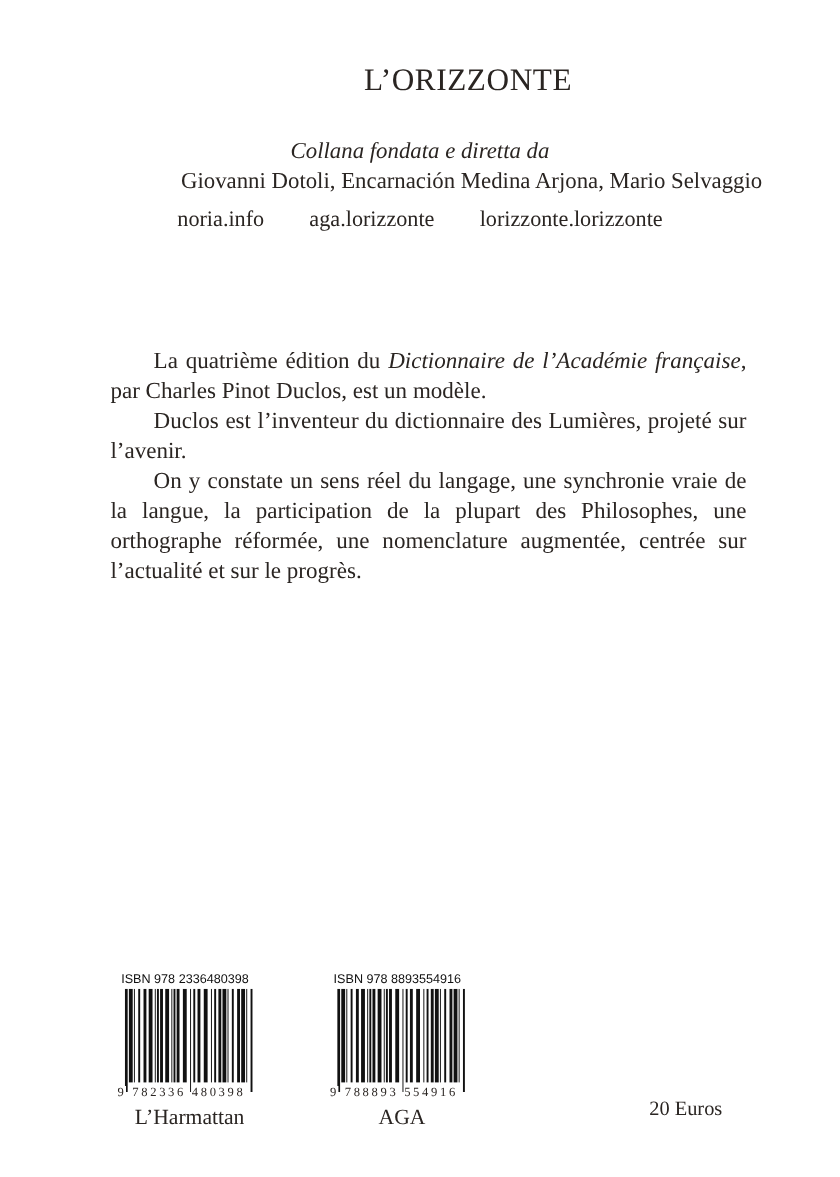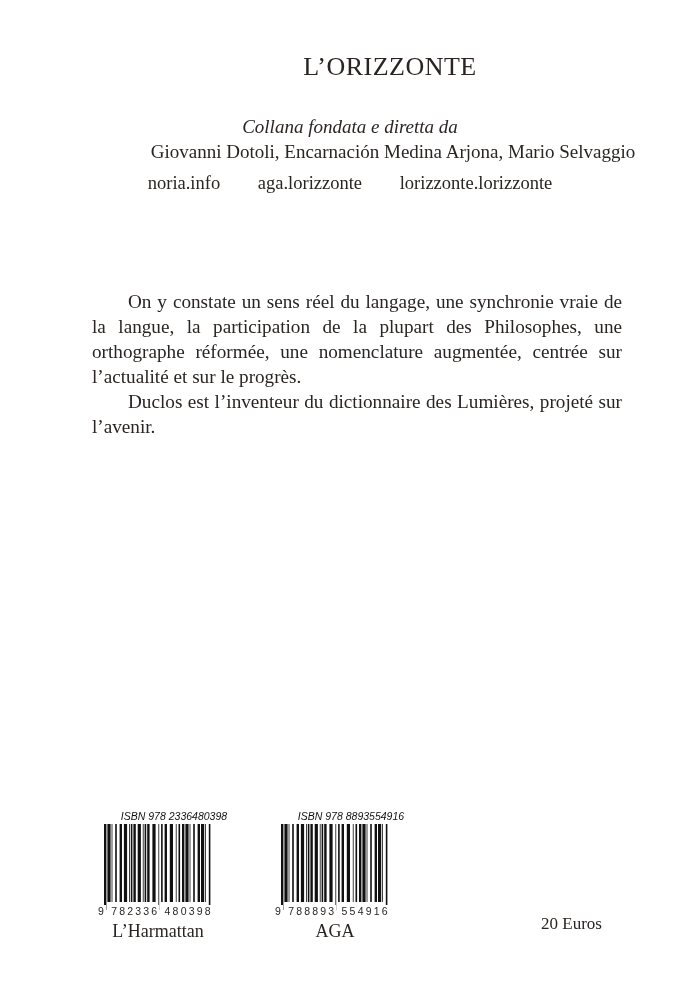--- a/index.html
+++ b/index.html
@@ -7,42 +7,43 @@
          font-family: "Liberation Serif", "DejaVu Serif", serif; color: #2a2522; }
   .center { position: absolute; left: 0; width: 700px; text-align: center; }
   .title { top: 52px; font-size: 26px; letter-spacing: 0.5px; padding-left: 40px; }
   .subtitle { top: 116px; font-size: 19px; font-style: italic; }
   .founders { top: 141px; font-size: 19px; padding-left: 43px; }
   .links { top: 173px; font-size: 18.5px; word-spacing: 1px; }
   .links span { margin: 0 16px; }
   .body { position: absolute; left: 92px; width: 530px; top: 289px; font-size: 19.2px; line-height: 25px; text-align: justify; }
   .body p { margin: 0; text-indent: 36px; }
   .barcode { position: absolute; width: 120px; }
-  .isbn { font-family: "Liberation Sans", "DejaVu Sans", sans-serif; font-size: 10.5px; color: #111; text-align: center; position: absolute; top: 0; left: 16px; width: 120px; font-style: italic; }
+  .isbn { font-family: "Liberation Sans", "DejaVu Sans", sans-serif; font-size: 10.5px; color: #111; text-align: left; position: absolute; top: 0; left: 3px; width: 120px; }
   .bars { position: absolute; top: 14px; left: 6px; height: 86px; width: 110px; }
-  .digits { position: absolute; top: 95px; left: 0; width: 120px; font-family: Liberation Sans, sans-serif; font-size: 10.5px; letter-spacing: 2.2px; background: transparent; }
+  .digits { position: absolute; top: 95px; left: 0; width: 120px; font-family: Liberation Serif, serif; font-size: 10.5px; letter-spacing: 2.2px; background: transparent; }
   .digits span { background: #fff; }
   .publisher { position: absolute; top: 111px; left: 0; width: 120px; text-align: center; font-size: 18px; }
   .price { position: absolute; left: 541px; top: 914px; font-size: 17px; }
 </style>
 </head>
 <body>
 
 <div class="center title">L’ORIZZONTE</div>
 <div class="center subtitle">Collana fondata e diretta da</div>
 <div class="center founders">Giovanni Dotoli, Encarnación Medina Arjona, Mario Selvaggio</div>
 <div class="center links">
   <span>noria.info</span>
   <span>aga.lorizzonte</span>
   <span>lorizzonte.lorizzonte</span>
 </div>
 
 <div class="body">
+  <p><span>La quatrième édition du </span><i>Dictionnaire de l’Académie française</i><span>, par Charles Pinot Duclos, est un modèle.</span></p>
+  <p>Duclos est l’inventeur du dictionnaire des Lumières, projeté sur l’avenir.</p>
   <p>On y constate un sens réel du langage, une synchronie vraie de la langue, la participation de la plupart des Philosophes, une orthographe réformée, une nomenclature augmentée, centrée sur l’actualité et sur le progrès.</p>
-  <p>Duclos est l’inventeur du dictionnaire des Lumières, projeté sur l’avenir.</p>
 </div>
 
 <div class="barcode" style="left:98px; top:810px;">
   <div class="isbn">ISBN 978 2336480398</div>
   <svg class="bars" viewBox="0 0 110 86" preserveAspectRatio="none">
     <g fill="#111" id="b1">
         <rect x="0" y="0" width="2.4000000000000004" height="86"></rect>
         <rect x="3.4000000000000004" y="0" width="3.2" height="78"></rect>
         <rect x="7.6000000000000005" y="0" width="0.8" height="78"></rect>
         <rect x="11.2" y="0" width="1.6" height="78"></rect>

